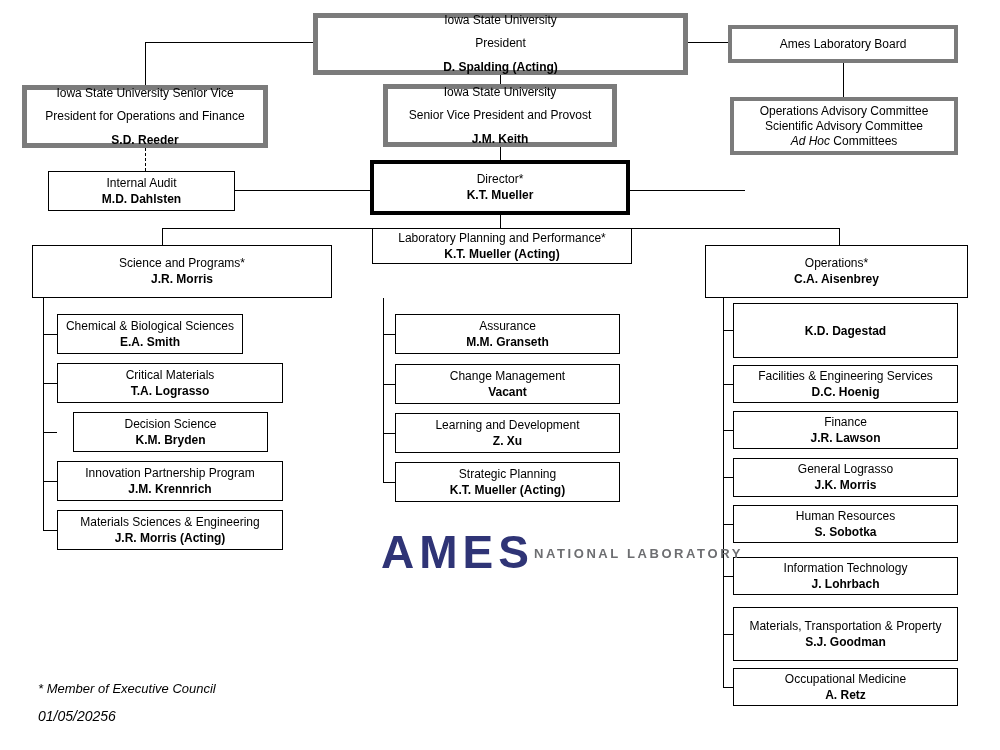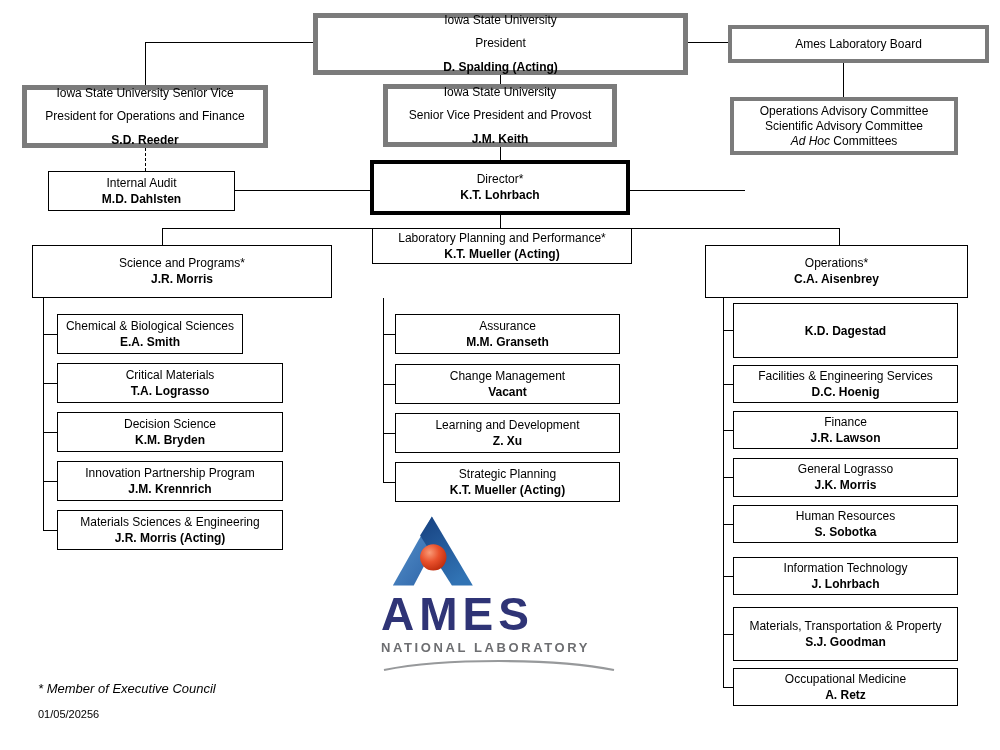--- a/index.html
+++ b/index.html
@@ -11,31 +11,31 @@
   .b-gray5{border:5px solid #7b7b7b;gap:8px;}
   .b-gray4{border:4px solid #7b7b7b;}
   .b-black1{border:1px solid #000;}
   .b-black4{border:4px solid #000;}
   .t{font-size:12px;line-height:15px;}
   .n{font-size:12px;line-height:16px;font-weight:bold;}
   .hline{position:absolute;height:1px;background:#000;}
   .vline{position:absolute;width:1px;background:#000;}
   .vdash{position:absolute;width:0;border-left:1px dashed #000;}
   .logo{position:absolute;left:381px;top:512px;width:248px;display:flex;
-        flex-direction:column;align-items:flex-start;}
+        flex-direction:row;align-items:center;}
   .logo-wordmark{font-size:46px;font-weight:bold;letter-spacing:5px;
         color:#2f3476;line-height:44px;margin-top:2px;}
   .logo-sub{font-size:13px;font-weight:bold;letter-spacing:2.6px;
         color:#6d6e71;margin-top:4px;white-space:nowrap;}
   .logo-tagline{font-size:13px;font-weight:bold;font-style:italic;
         color:#d4342c;margin-top:5px;white-space:nowrap;}
   .footnote{position:absolute;left:38px;top:681px;font-size:13px;
         font-style:italic;}
-  .datestamp{position:absolute;left:38px;top:708px;font-size:11px;
-        }
+  .datestamp{position:absolute;left:38px;top:708px;font-size:14px;
+        font-style:italic;}
 </style>
 </head>
 <body>
 
 <div class="stage">
 
   <div class="hline" style="left:145px;top:42px;width:168px"></div>
   <div class="hline" style="left:688px;top:42px;width:40px"></div>
   <div class="vline" style="left:145px;top:42px;height:43px"></div>
   <div class="vline" style="left:500px;top:75px;height:9px"></div>
@@ -72,21 +72,21 @@
   <div class="hline" style="left:723px;top:576px;width:10px"></div>
   <div class="hline" style="left:723px;top:634px;width:10px"></div>
   <div class="hline" style="left:723px;top:687px;width:10px"></div>
 
   <div class="box b-gray5" style="left:313px;top:13px;width:375px;height:62px">
     <div class="t">Iowa State University</div>
     <div class="t">President</div>
     <div class="n">D. Spalding (Acting)</div>
   </div>
 
-  <div class="box b-gray4" style="left:728px;top:25px;width:261px;height:38px">
+  <div class="box b-gray4" style="left:728px;top:25px;width:230px;height:38px">
     <div class="t">Ames Laboratory Board</div>
   </div>
 
   <div class="box b-gray5" style="left:22px;top:85px;width:246px;height:63px">
     <div class="t">Iowa State University Senior Vice</div>
     <div class="t">President for Operations and Finance</div>
     <div class="n">S.D. Reeder</div>
   </div>
 
   <div class="box b-gray5" style="left:383px;top:84px;width:234px;height:63px">
@@ -101,21 +101,21 @@
     <div class="t"><i>Ad Hoc</i><span> Committees</span></div>
   </div>
 
   <div class="box b-black1" style="left:48px;top:171px;width:187px;height:40px">
     <div class="t">Internal Audit</div>
     <div class="n">M.D. Dahlsten</div>
   </div>
 
   <div class="box b-black4" style="left:370px;top:160px;width:260px;height:55px">
     <div class="t">Director*</div>
-    <div class="n">K.T. Lohrbach</div>
+    <div class="n">K.T. Mueller</div>
   </div>
 
 
   <div class="box b-black1" style="left:32px;top:245px;width:300px;height:53px">
     <div class="t">Science and Programs*</div>
     <div class="n">J.R. Morris</div>
   </div>
 
   <div class="box b-black1" style="left:372px;top:228px;width:260px;height:36px">
     <div class="t">Laboratory Planning and Performance*</div>
@@ -128,21 +128,21 @@
   </div>
 
   <div class="box b-black1" style="left:57px;top:314px;width:186px;height:40px">
     <div class="t">Chemical &amp; Biological Sciences</div>
     <div class="n">E.A. Smith</div>
   </div>
   <div class="box b-black1" style="left:57px;top:363px;width:226px;height:40px">
     <div class="t">Critical Materials</div>
     <div class="n">T.A. Lograsso</div>
   </div>
-  <div class="box b-black1" style="left:57px;top:412px;width:226px;height:40px">
+  <div class="box b-black1" style="left:73px;top:412px;width:195px;height:40px">
     <div class="t">Decision Science</div>
     <div class="n">K.M. Bryden</div>
   </div>
   <div class="box b-black1" style="left:57px;top:461px;width:226px;height:40px">
     <div class="t">Innovation Partnership Program</div>
     <div class="n">J.M. Krennrich</div>
   </div>
   <div class="box b-black1" style="left:57px;top:510px;width:226px;height:40px">
     <div class="t">Materials Sciences &amp; Engineering</div>
     <div class="n">J.R. Morris (Acting)</div>

